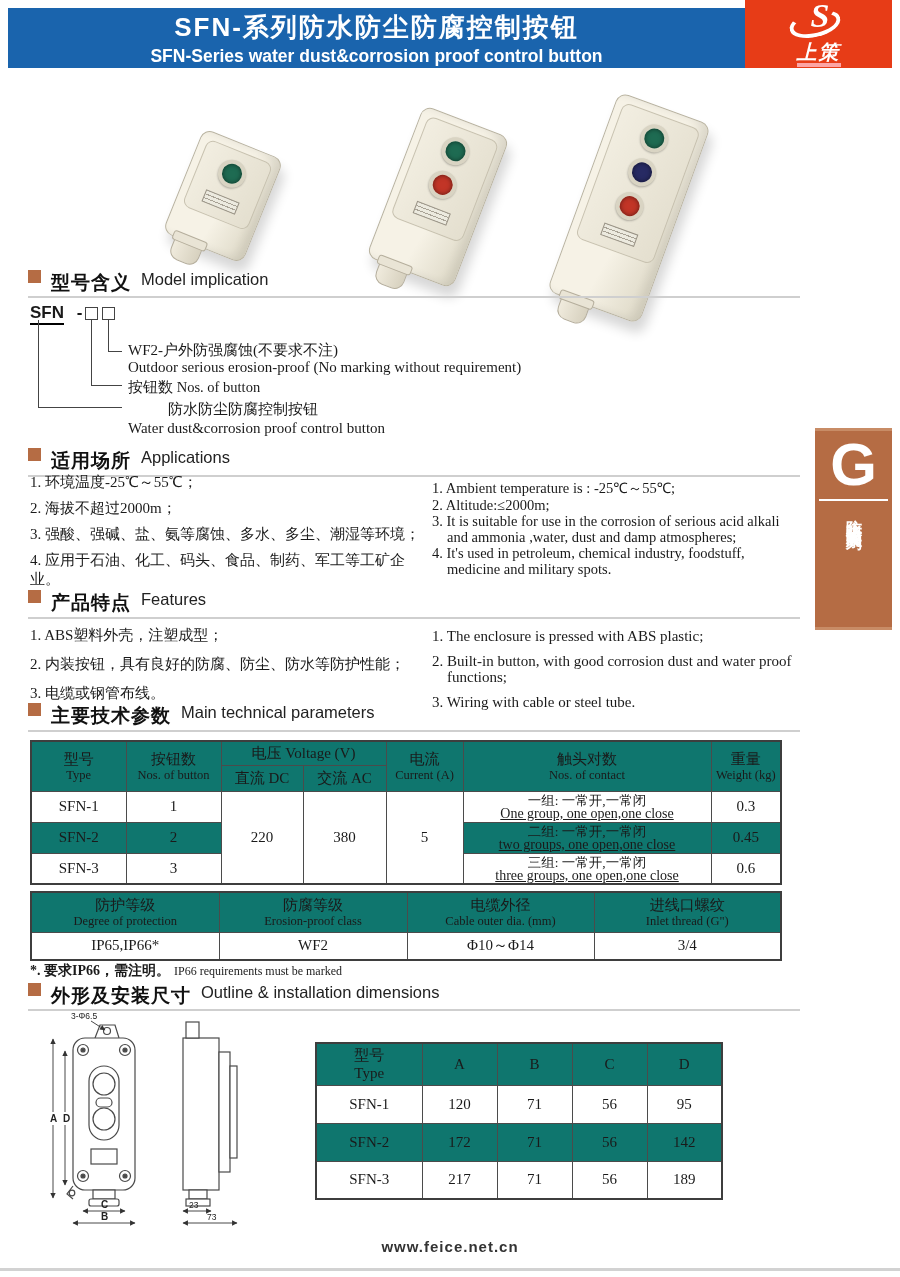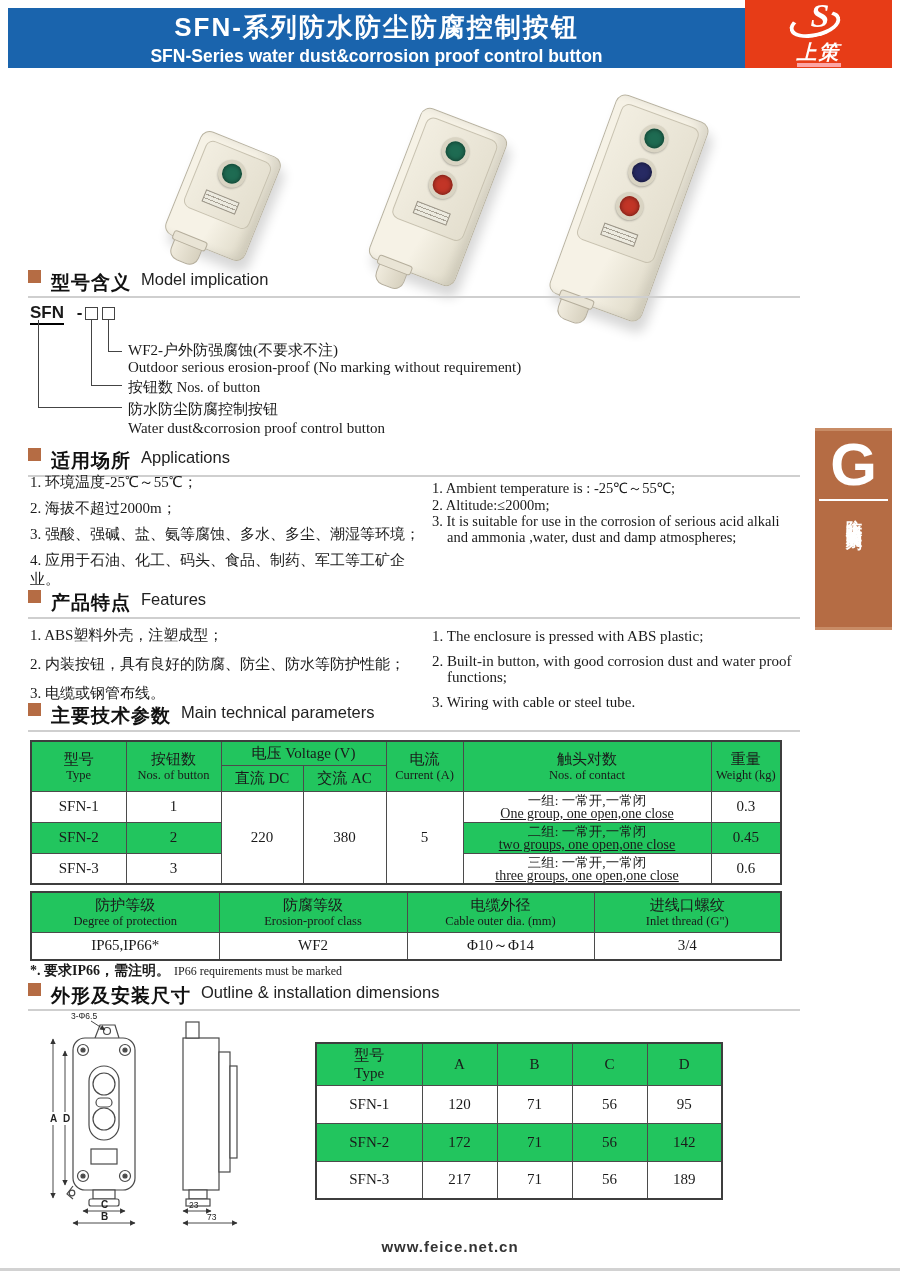--- a/index.html
+++ b/index.html
@@ -68,21 +68,21 @@
 .list.en { font-size:14.5px; }
 .list.en .item { margin-bottom:1px; line-height:15.5px; padding-left:15px; text-indent:-15px; }
 .list.feat .item { margin-bottom:10px; }
 .list.feat-en .item { margin-bottom:9px; line-height:16px; padding-left:15px; text-indent:-15px; }
 
 
 table.ptable { border-collapse:collapse; table-layout:fixed; position:absolute;
                font-family:"Liberation Serif", serif; border:2px solid #3e3e3e; }
 .ptable th, .ptable td { border:1px solid #4b4b4b; text-align:center; vertical-align:middle;
                padding:0; font-weight:normal; }
-.shade { background:#22c55e; }
+.shade { background:#0f766e; }
 .hcn { font-size:15px; line-height:18px; }
 .hen { font-size:12.5px; line-height:14px; }
 .val { font-size:15px; }
 .c2cn { font-size:13.5px; line-height:15px; }
 .c2en { font-size:14px; line-height:12px;text-decoration:underline; }
 
 
 .note { position:absolute; left:30px; top:961px; }
 .note .cn { font-size:14px; font-weight:bold; }
 .note .en { font-size:12px; }
@@ -177,40 +177,41 @@
   <div class="mline" style="left:108px; top:320px; width:14px; height:32px;"></div>
   <div class="mline" style="left:91px;  top:320px; width:31px; height:66px;"></div>
   <div class="mline" style="left:38px;  top:320px; width:84px; height:88px;"></div>
 
   <div class="mlabel" style="top:341px;">WF2-户外防强腐蚀(不要求不注)</div>
   <div class="mlabel en" style="top:359px;">Outdoor serious erosion-proof (No marking without requirement)</div>
   <div class="mlabel" style="top:378px;">
     <span>按钮数</span>
     <span class="en">Nos. of  button</span>
   </div>
-  <div class="mlabel" style="top:400px;">防水防尘防腐控制按钮</div>
+  <div class="mlabel" style="top:400px;margin-left:40px;">防水防尘防腐控制按钮</div>
   <div class="mlabel en" style="top:420px;">Water  dust&amp;corrosion  proof  control  button</div>
 
   <div class="sec" style="left:28px; top:448px;">
     <span class="sq"></span>
     <span class="sec-cn">适用场所</span>
     <span class="sec-en">Applications</span>
   </div>
   <div class="sec-line" style="top:475px;"></div>
 
   <div class="list" style="left:30px; top:473px; width:395px;">
     <div class="item">1. 环境温度-25℃～55℃；</div>
     <div class="item">2. 海拔不超过2000m；</div>
     <div class="item">3. 强酸、强碱、盐、氨等腐蚀、多水、多尘、潮湿等环境；</div>
     <div class="item">4. 应用于石油、化工、码头、食品、制药、军工等工矿企业。</div>
   </div>
   <div class="list en" style="left:432px; top:481px; width:366px;">
     <div class="item">1. Ambient  temperature  is : -25℃～55℃;</div>
     <div class="item">2. Altitude:≤2000m;</div>
     <div class="item">3. It is suitable for use in the corrosion of serious acid alkali and ammonia ,water, dust  and  damp atmospheres;</div>
+    <div class="item">4. It's  used  in petroleum, chemical  industry,  foodstuff,  medicine and military spots.</div>
   </div>
 
   <div class="sec" style="left:28px; top:590px;">
     <span class="sq"></span>
     <span class="sec-cn">产品特点</span>
     <span class="sec-en">Features</span>
   </div>
   <div class="sec-line" style="top:617px;"></div>
 
   <div class="list feat" style="left:30px; top:626px; width:395px;">

